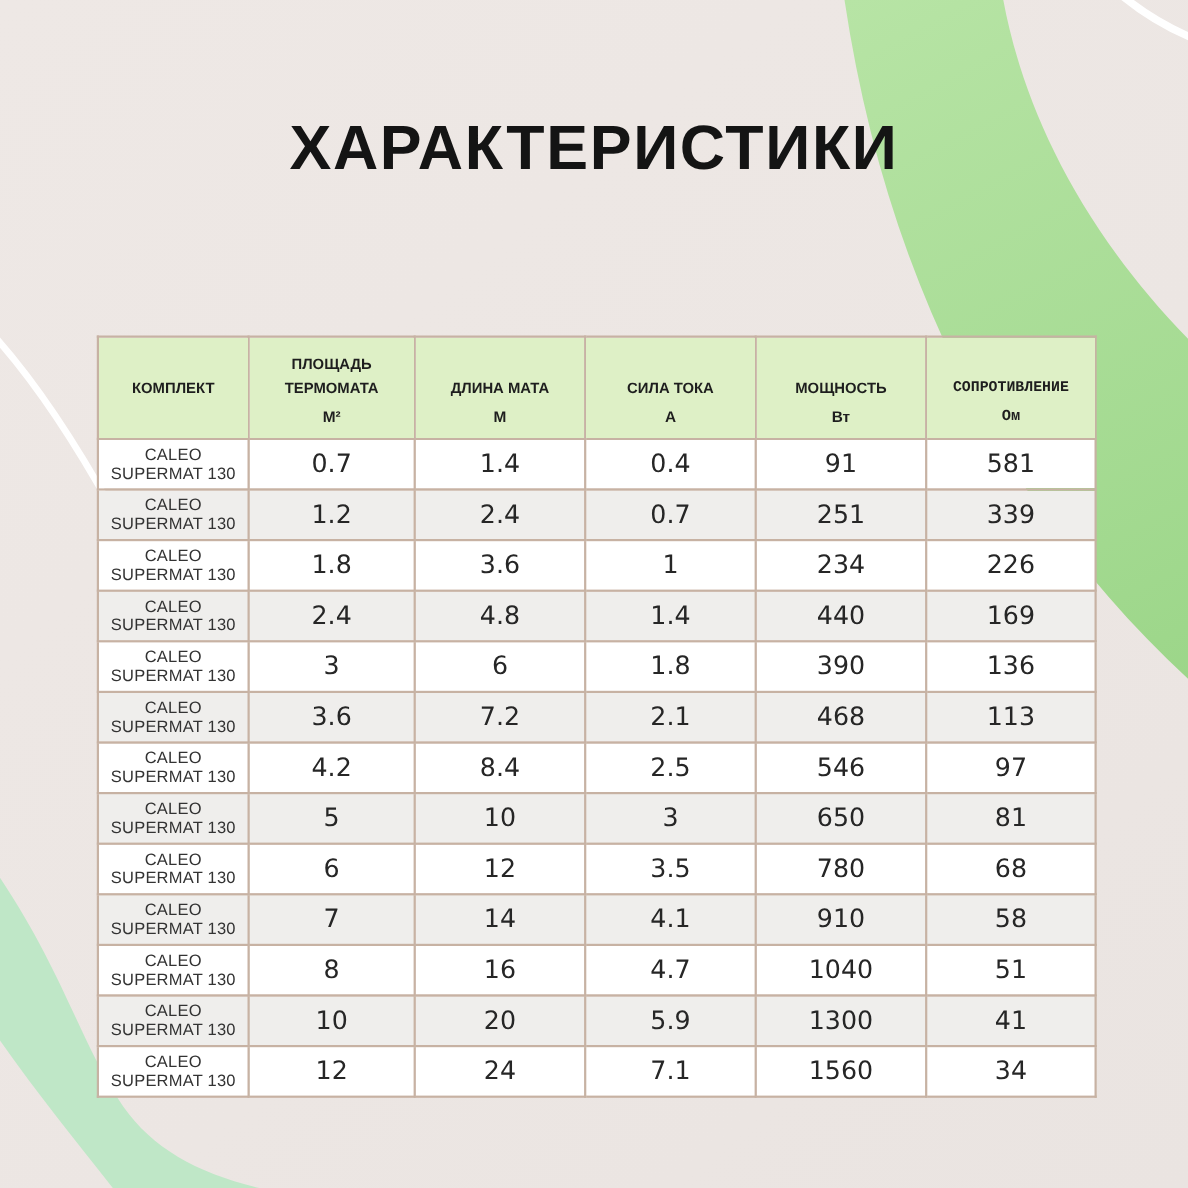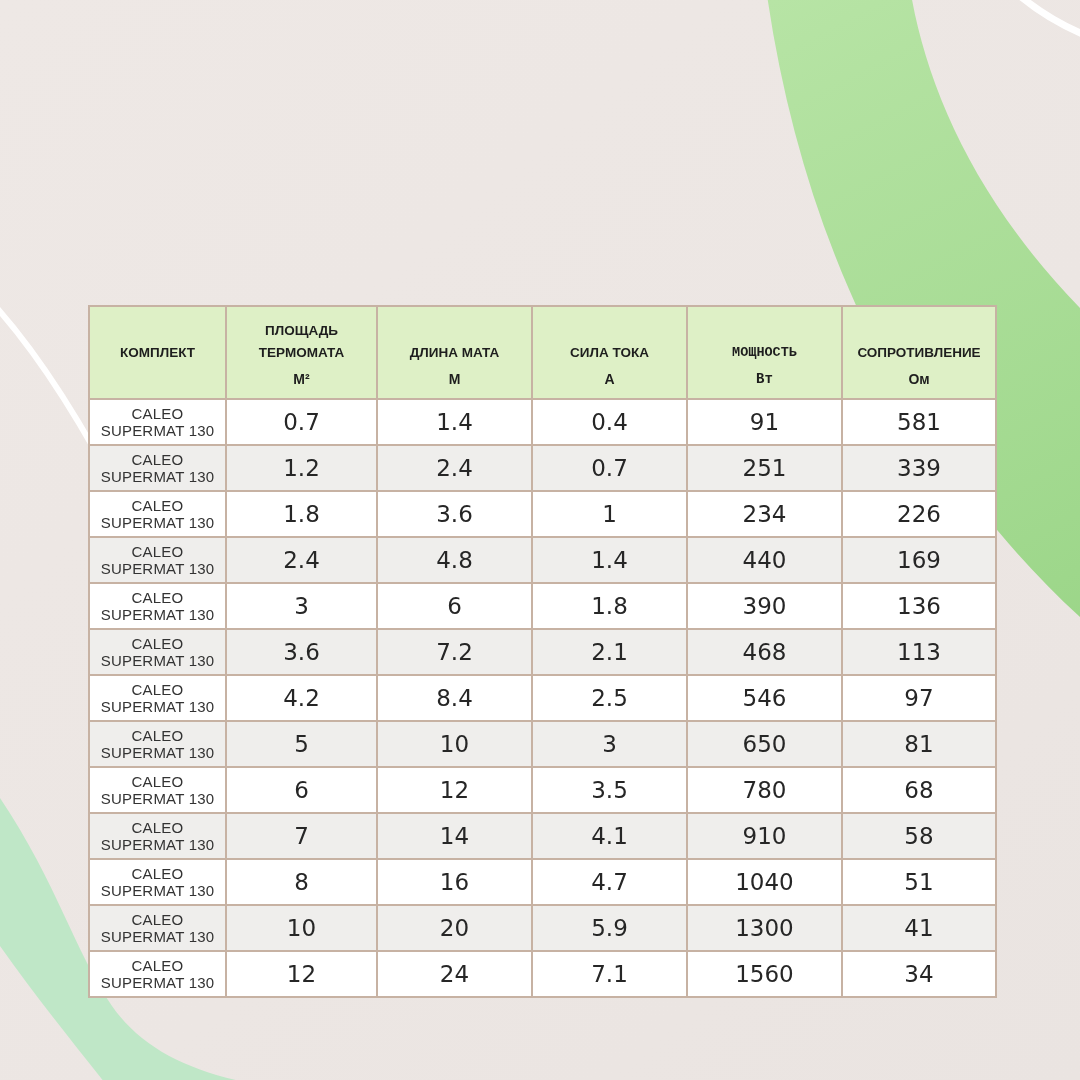--- a/index.html
+++ b/index.html
@@ -84,20 +84,21 @@
         <stop id="gstop2" offset="1" stop-color="#9cd689"></stop>
       </linearGradient>
     </defs>
     <path id="green-band" d="M 766,-12 C 802,245 910,465 1092,628 L 1092,320 C 978,208 926,88 910,-12 Z" fill="url(#gGreen)"></path>
     <path id="mint-band" d="M 0,798 C 58,885 74,950 112,1006 C 150,1060 215,1082 310,1092 L 112,1092 C 76,1046 38,1000 0,946 Z" fill="#bfe7c7"></path>
     <circle cx="1185" cy="-205" r="260" fill="none" stroke="#ffffff" stroke-width="7"></circle>
     <path d="M -14,296 Q 56,370 130,516" fill="none" stroke="#ffffff" stroke-width="6" stroke-linecap="round"></path>
   </svg>
 
   <div class="title-block" style="color: rgb(20, 20, 20);">
+    <div>ХАРАКТЕРИСТИКИ</div>
   </div>
 
   <table class="spec-table">
     <colgroup>
       <col style="width:137px">
         <col style="width:151px">
         <col style="width:155px">
       <col style="width:155px">
         <col style="width:155px">
         <col style="width:154px">
@@ -113,25 +114,25 @@
           <span class="hunit">М²</span>
         </th>
         <th style="background: rgb(222, 240, 198);">
           <span class="hname">ДЛИНА МАТА</span>
           <span class="hunit">М</span>
         </th>
         <th style="background: rgb(222, 240, 198);">
           <span class="hname">СИЛА ТОКА</span>
           <span class="hunit">А</span>
         </th>
-        <th style="background: rgb(222, 240, 198); font-family: Liberation Mono, monospace;">
+        <th style="background: rgb(222, 240, 198);">
           <span class="hname">МОЩНОСТЬ</span>
           <span class="hunit">Вт</span>
         </th>
-        <th style="background: rgb(222, 240, 198);">
+        <th style="background: rgb(222, 240, 198); font-family: Liberation Mono, monospace;">
           <span class="hname">СОПРОТИВЛЕНИЕ</span>
           <span class="hunit">Ом</span>
         </th>
       </tr>
     </thead>
     <tbody>
         <tr>
           <td class="kit">CALEO SUPERMAT 130</td>
           <td>0.7</td>
           <td>1.4</td>

